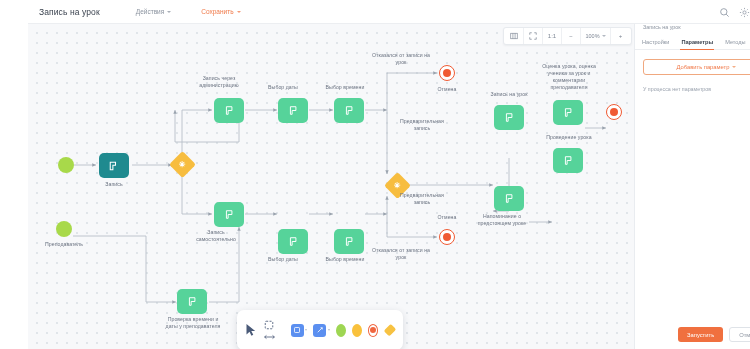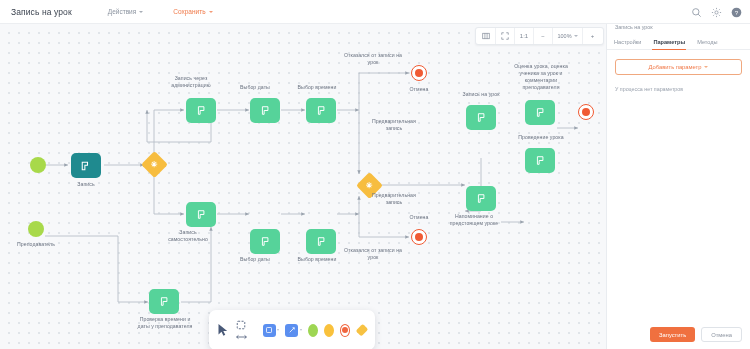--- a/index.html
+++ b/index.html
@@ -2,21 +2,21 @@
 <html><head>
 <meta charset="utf-8">
 <style>
   * { box-sizing: border-box; margin: 0; padding: 0; }
   html, body {
     width: 750px; height: 349px;
     font-family: "Liberation Sans", sans-serif;
     background: #ffffff;
     overflow: hidden;
   }
-  #app { position: relative; width: 630px; height: 349px; background: #fff; }
+  #app { position: relative; width: 630px; height: 349px; background: #fff; margin-left: 28px; }
 
   
   .topbar {
     position: absolute; left: 0; top: 0; width: 750px; height: 24px;
     background: #ffffff; border-bottom: 1px solid #eceef1;
     display: flex; align-items: center;
   }
   .app-title {
     margin-left: 11px; font-size: 8.5px; color: #3c4450; letter-spacing: .1px;
   }

